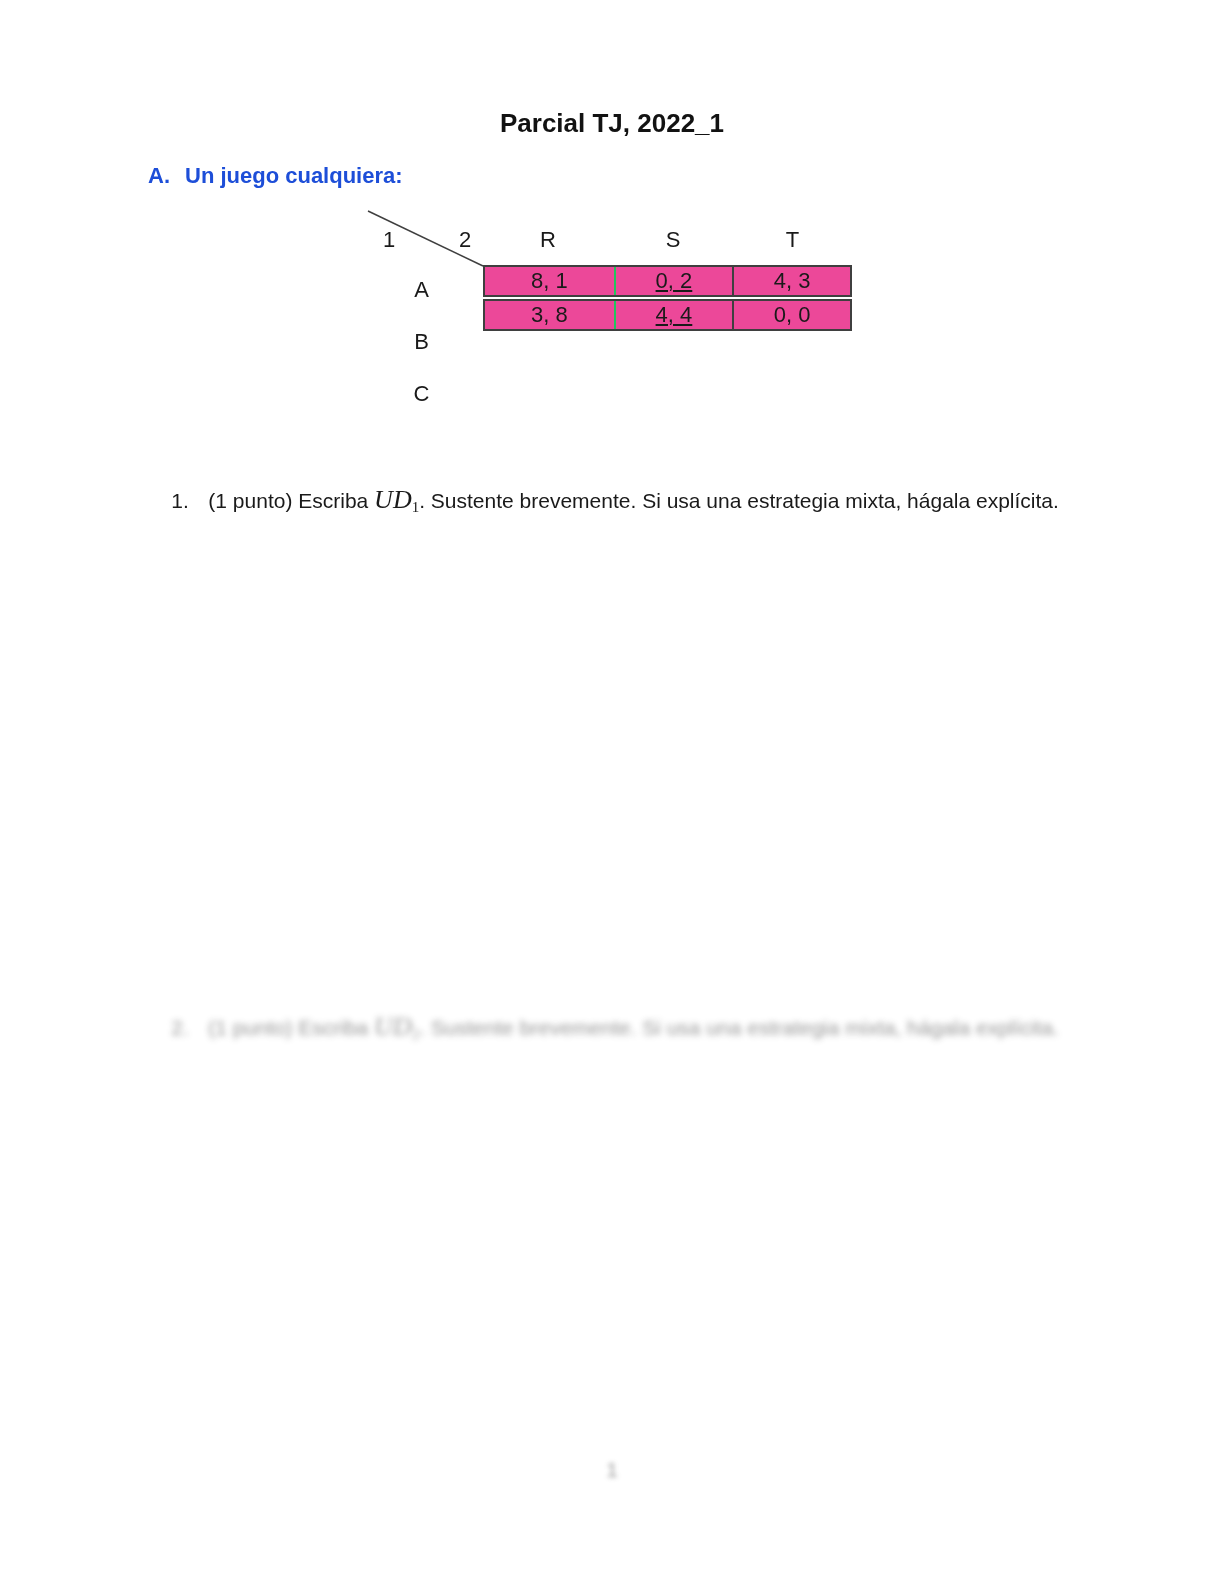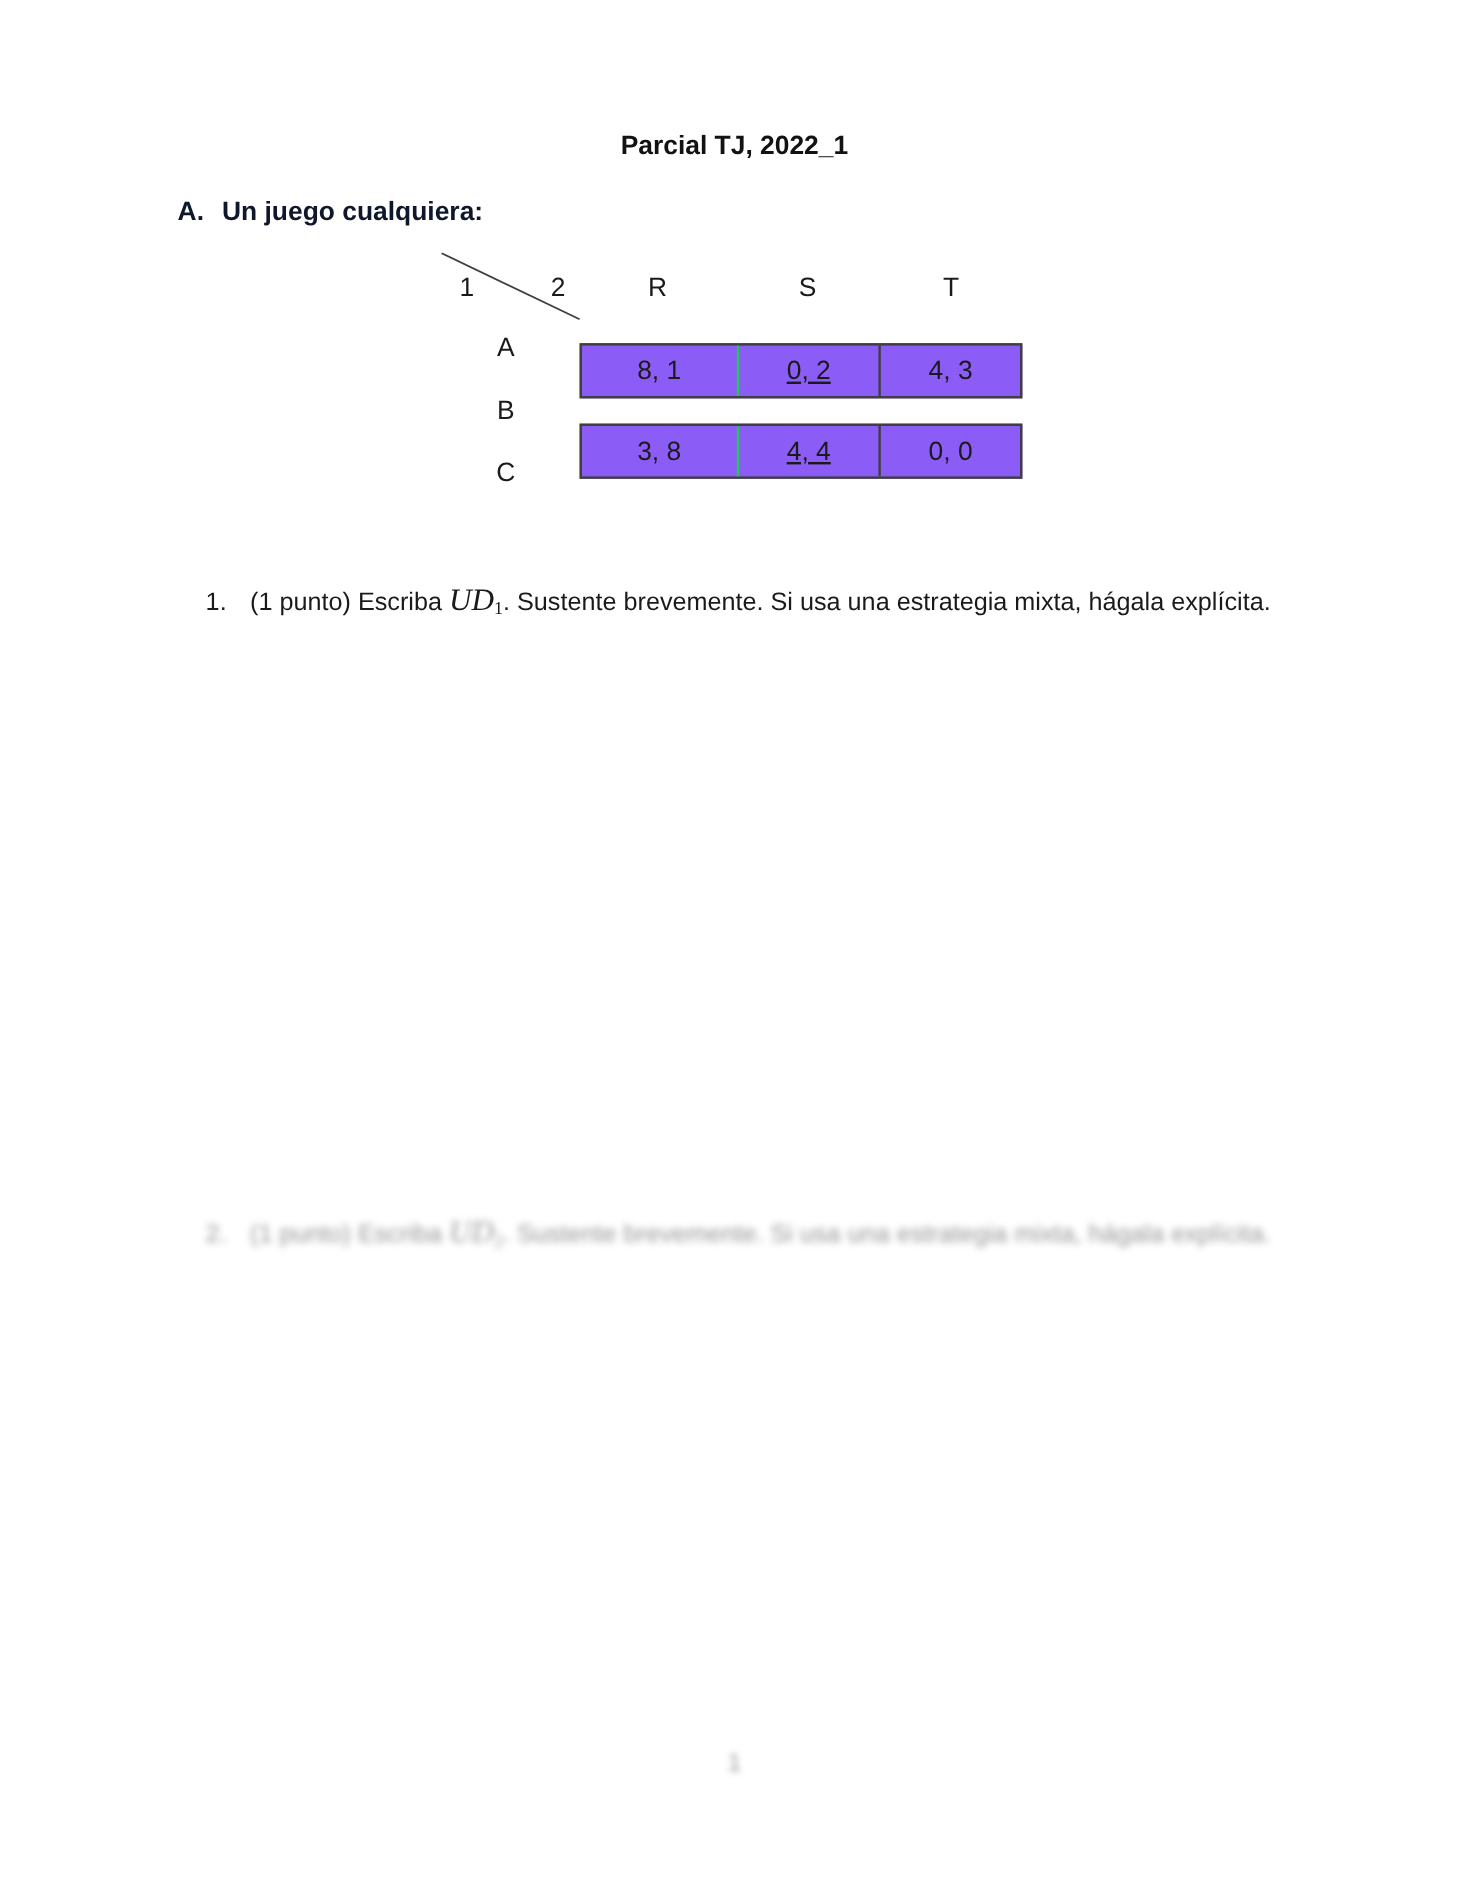--- a/index.html
+++ b/index.html
@@ -17,33 +17,33 @@
     overflow: hidden;
   }
 
   
   .doc-title {
     position: absolute;
     top: 108px;
     left: 0;
     width: 1224px;
     text-align: center;
-    font-size: 22px;
+    font-size: 26px;
     font-weight: bold;
     color: #121212;
   }
 
   
   .section-heading {
     position: absolute;
     top: 163px;
     left: 148px;
     font-size: 22px;
     font-weight: bold;
-    color: #0f172a;
+    color: #1d4ed8;
     white-space: nowrap;
   }
   .section-heading .sec-label {
     display: inline-block;
     width: 37px;
   }
 
   
   .matrix {
     position: absolute;
@@ -86,25 +86,24 @@
 
   .payoff-rows {
     position: absolute;
     left: 123px;
     top: 60px;
     width: 369px;
   }
   .payoff-row {
     display: flex;
     box-sizing: border-box;
-    height: 46px;
+    height: 32px;
     margin-bottom: 2px;
     border: 2px solid #3f3f3f;
-    background: #8b5cf6;
-    margin-top: 21px;
+    background: #ec4899;
   }
   .payoff-cell {
     box-sizing: border-box;
     display: flex;
     align-items: center;
     justify-content: center;
     height: 100%;
   }
   .payoff-cell.c1 { width: 130px; }
   .payoff-cell.c2 { width: 120px; border-left: 2px solid #22c55e; text-decoration: underline; }

